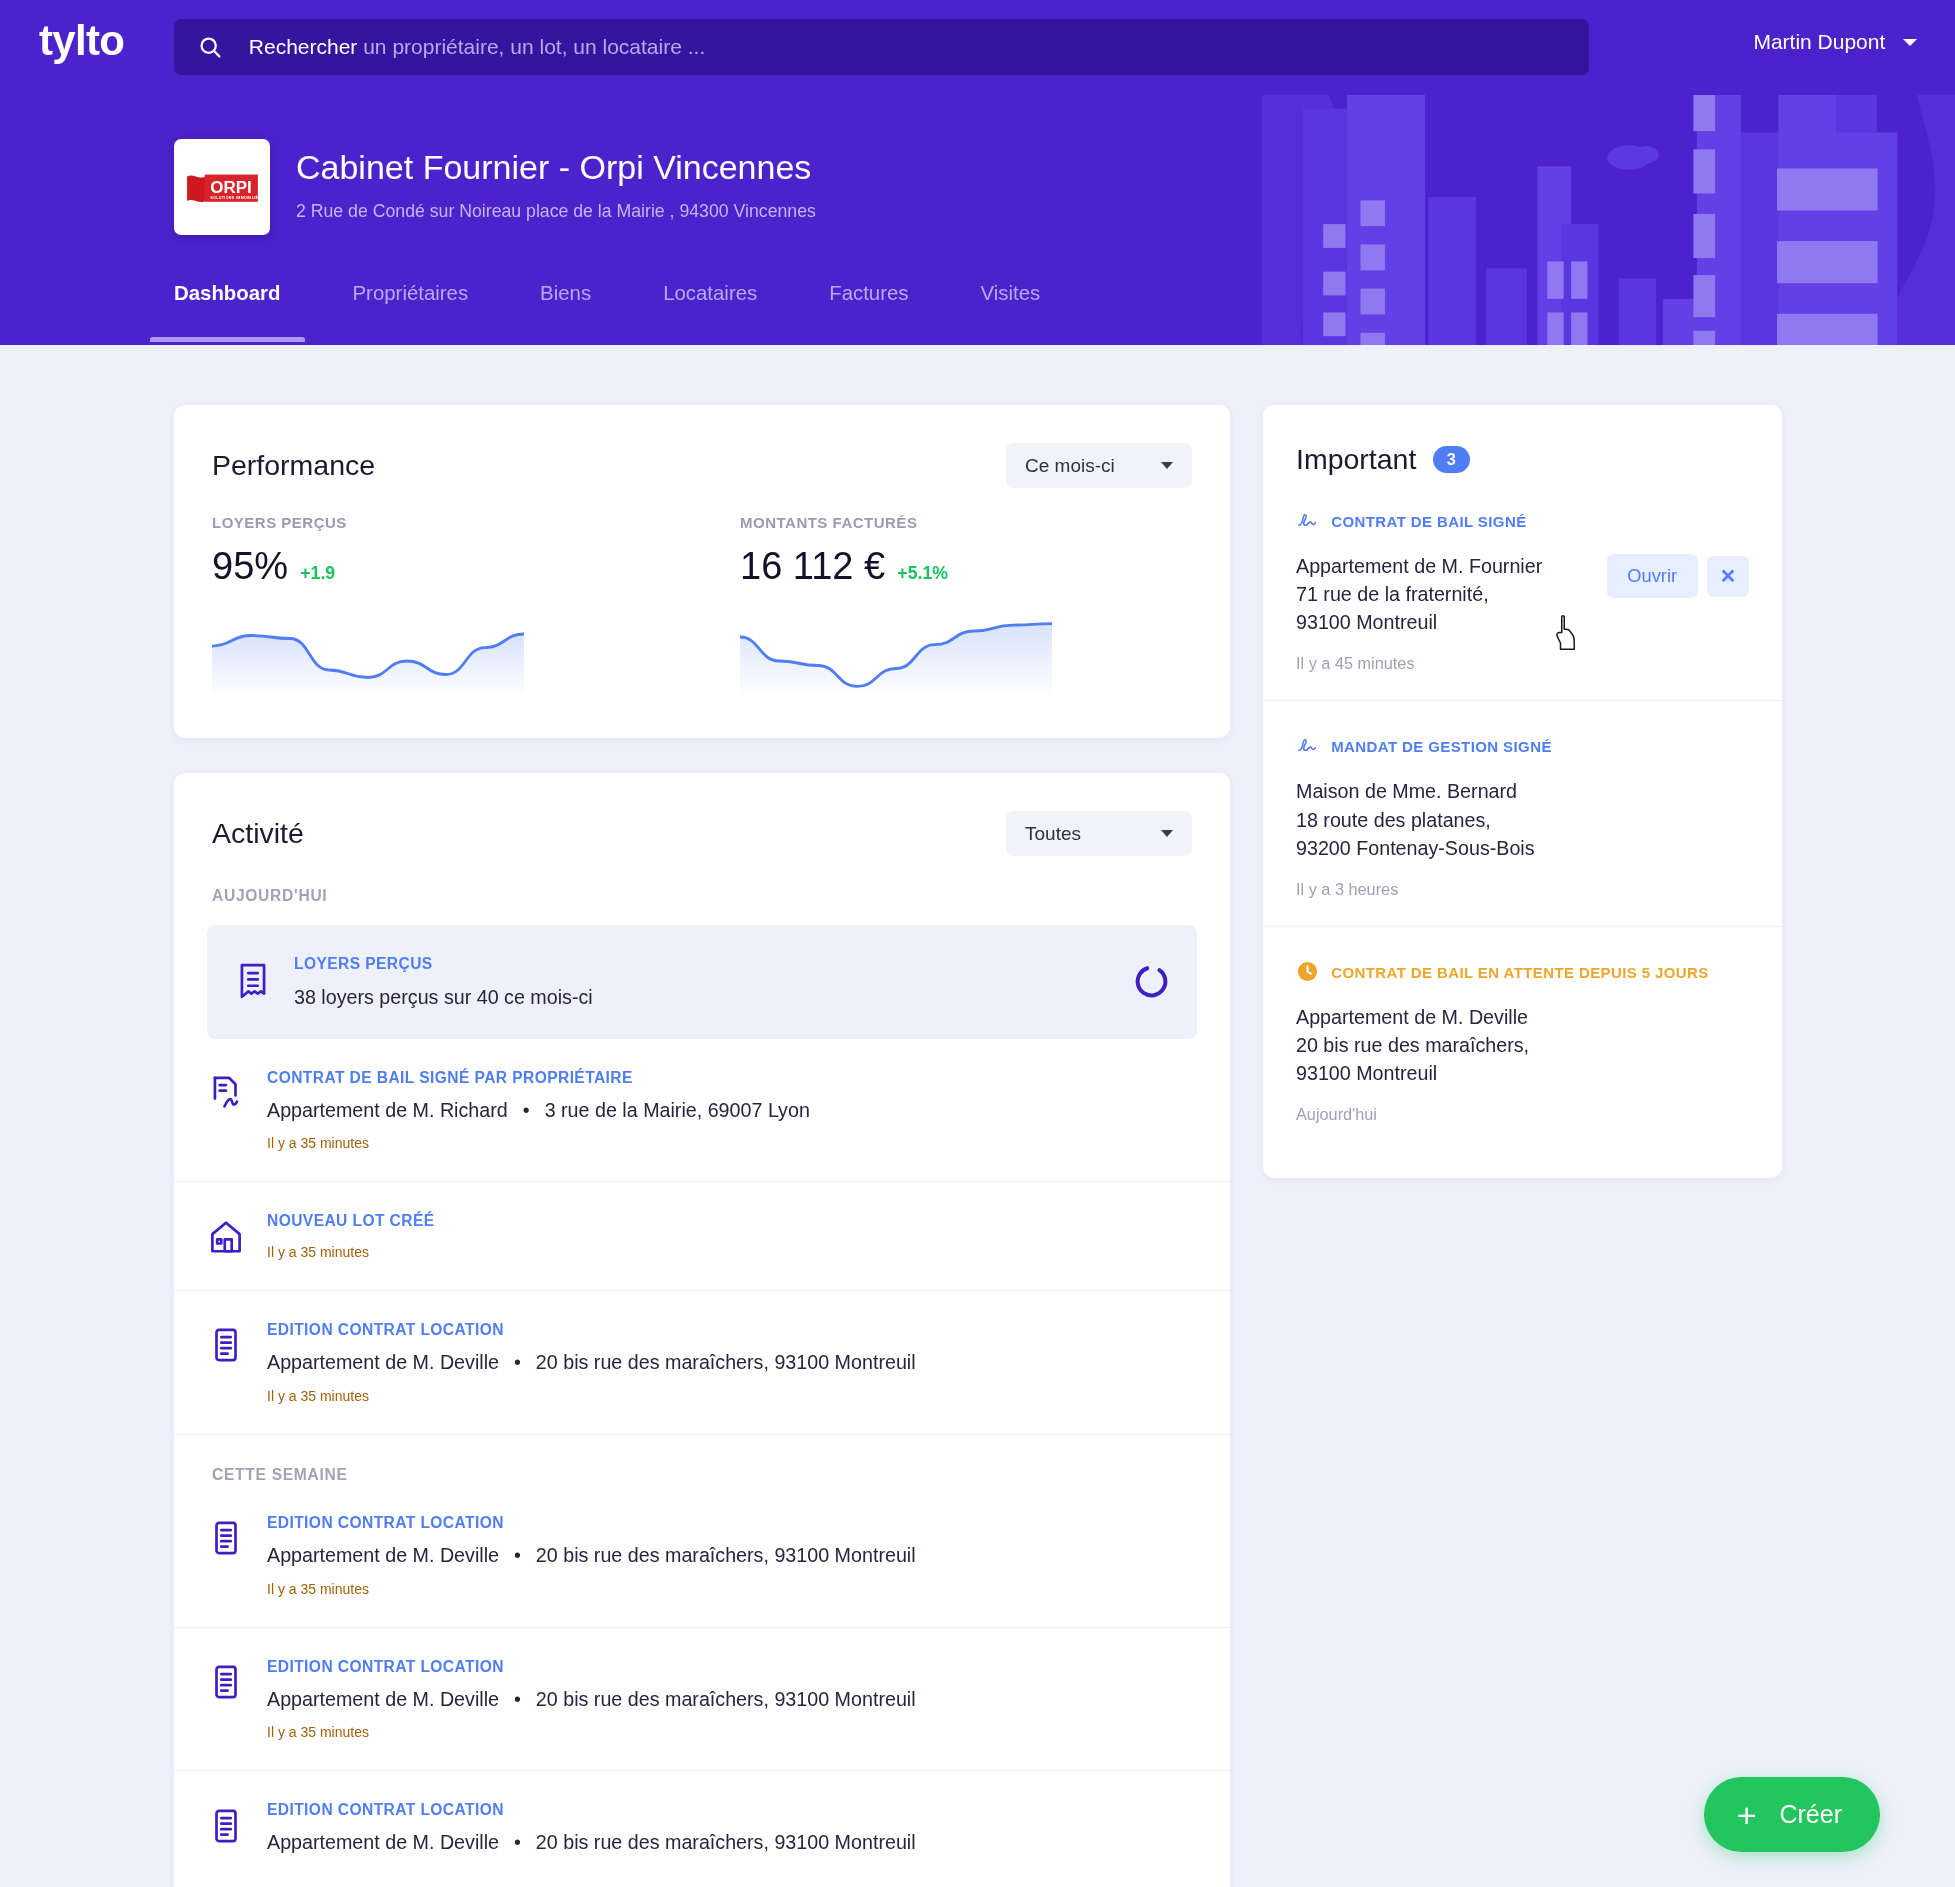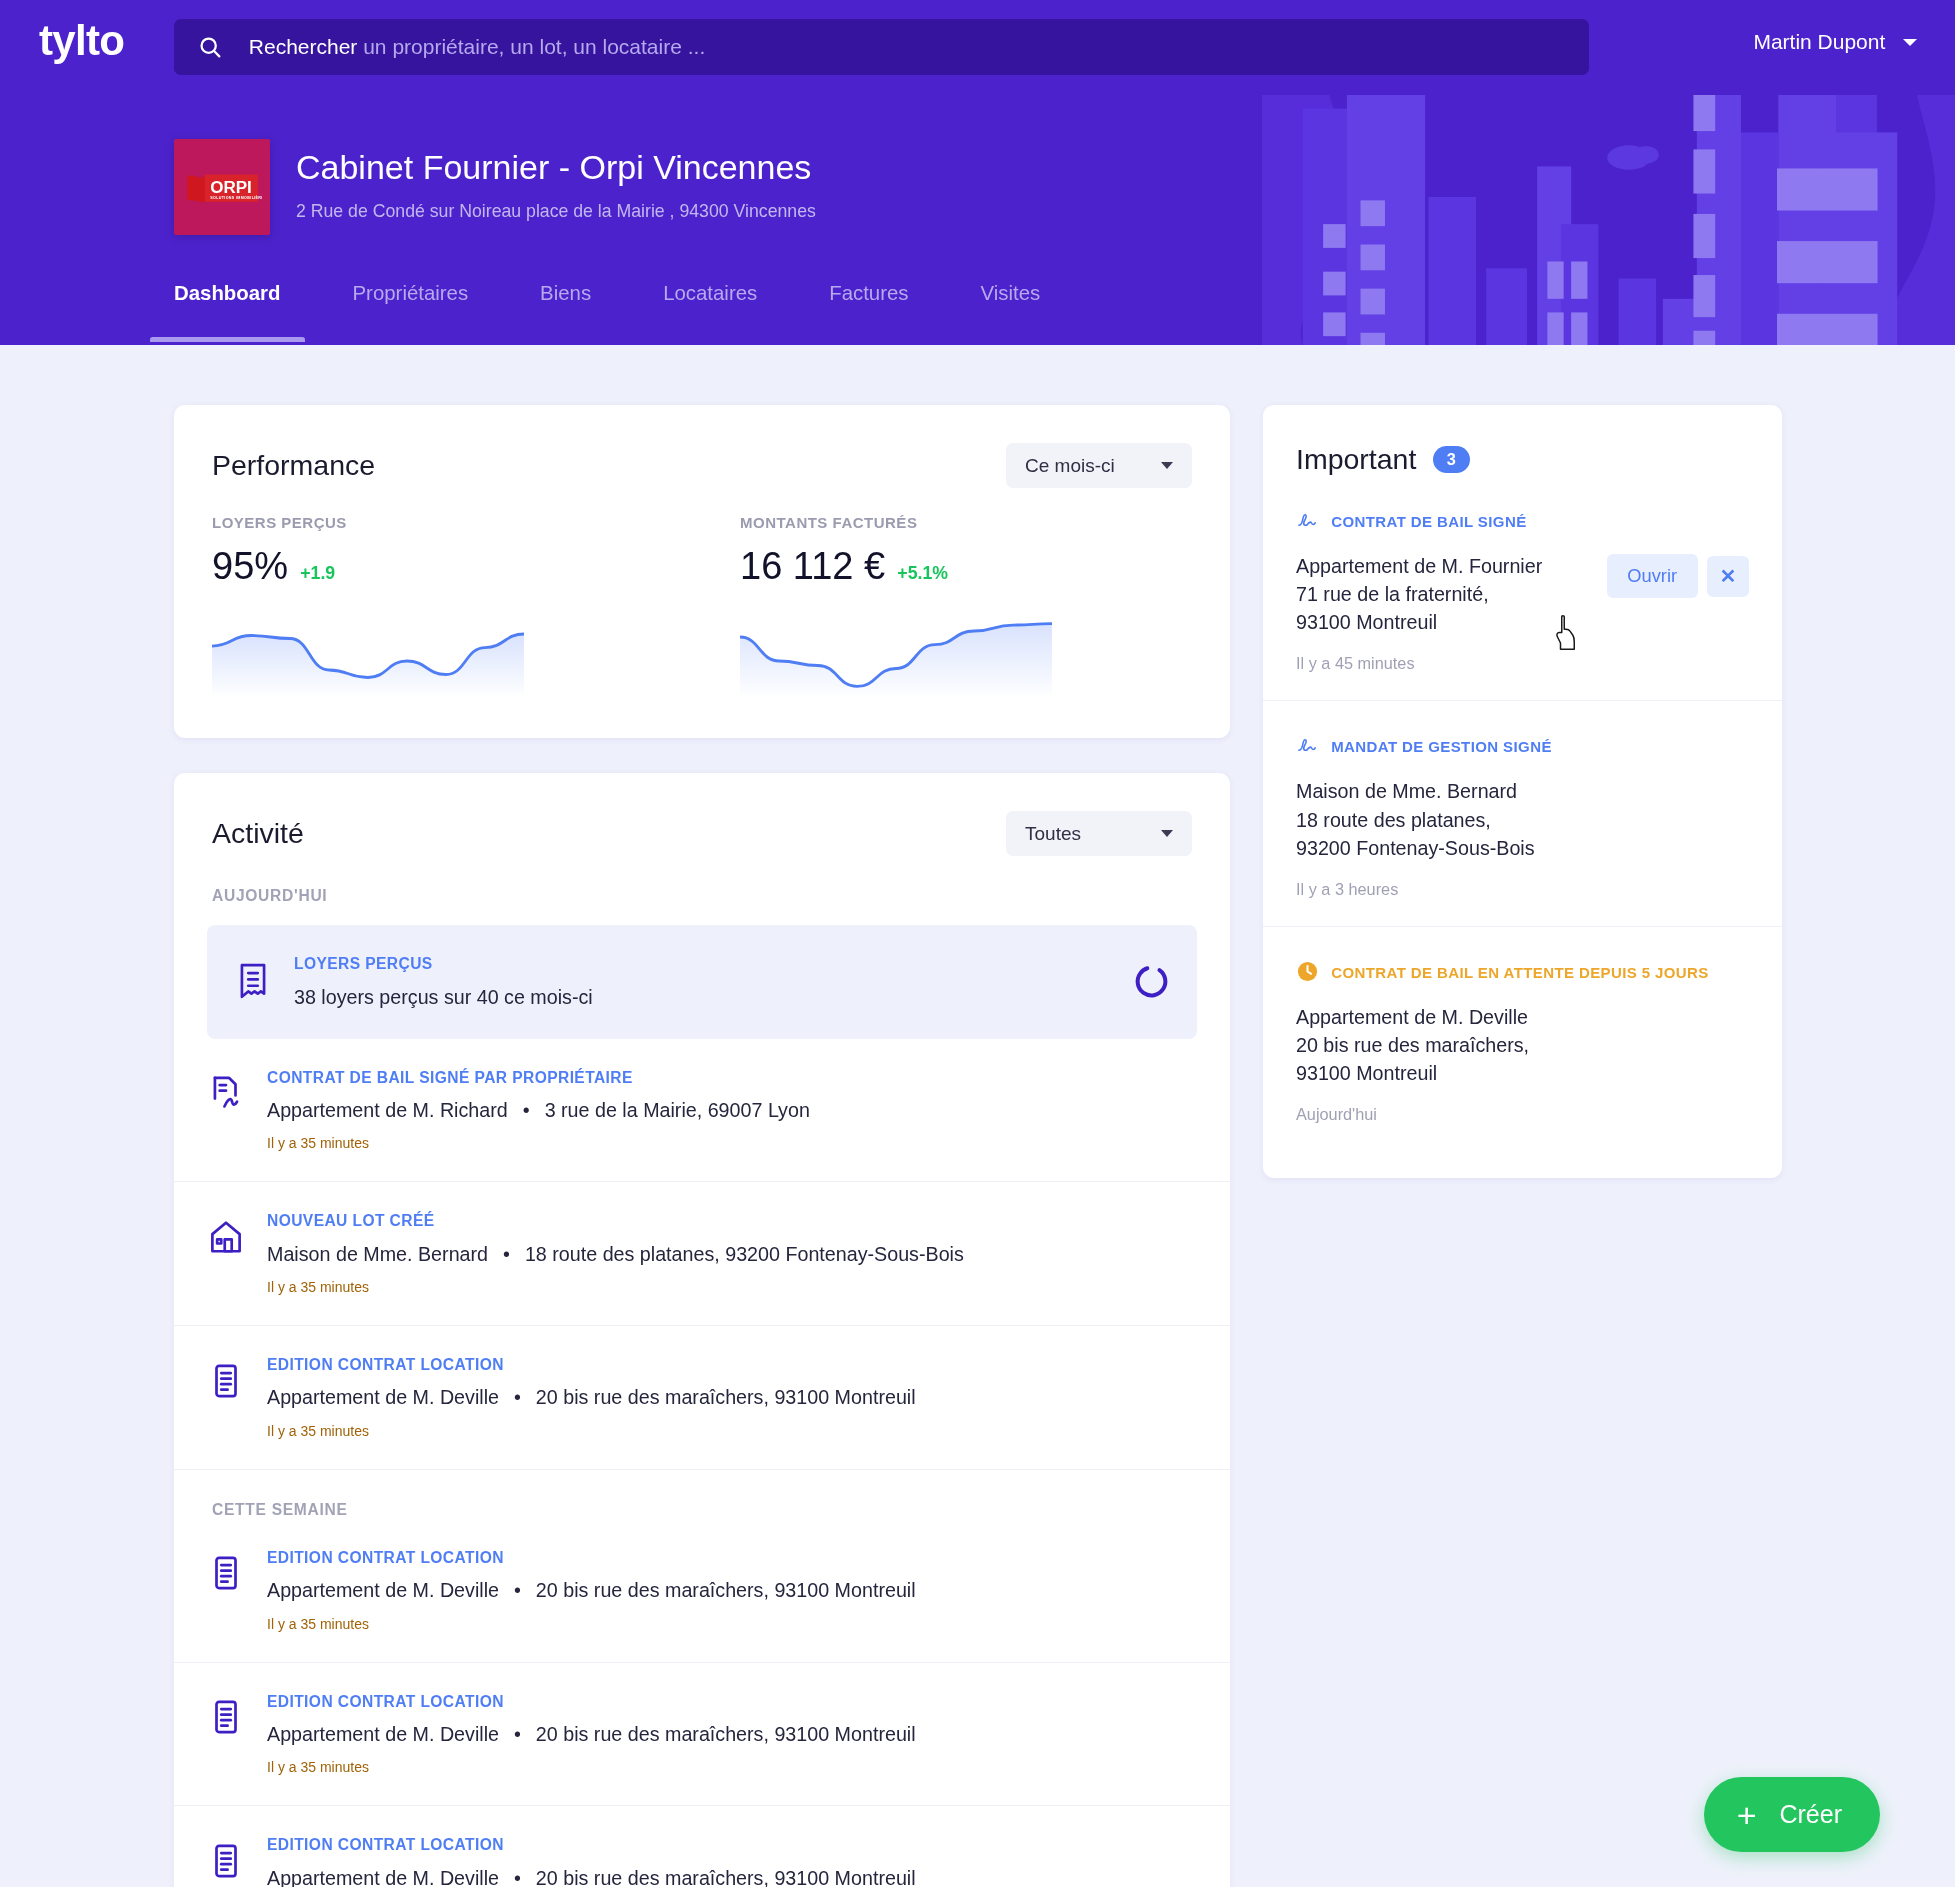--- a/index.html
+++ b/index.html
@@ -58,21 +58,21 @@
   }
   .skyline { position: absolute; right: 0; top: 0; width: 693px; height: 345px; }
 
   .agency {
     position: absolute; left: 174px; top: 139px;
     display: flex; align-items: flex-start; gap: 26px;
     z-index: 20;
   }
   .agency-logo {
     width: 96px; height: 96px; flex: 0 0 96px;
-    background: #be185d; border-radius: 2px;
+    background: #ffffff; border-radius: 7px;
     display: flex; align-items: center; justify-content: center;
     box-shadow: 0 2px 9.5px rgba(0,0,0,0.18);
     text-decoration: underline;
   }
   .agency-name {
     font-size: 34px; color: #ffffff; font-weight: 400;
     line-height: 1.1; margin-top: 9.5px;
   }
   .agency-addr {
     font-size: 17.7px; color: #c3b7f0; margin-top: 15px;
@@ -421,25 +421,20 @@
       </div>
     </div>
         <div class="a-item">
       <span class="a-ico"><svg width="38" height="38" viewBox="0 0 24 24" fill="none" stroke="#3d1fc4" stroke-width="1.7" stroke-linecap="round" stroke-linejoin="round">
               <path d="M3.4 10.2 12 3l8.6 7.2V21H3.4z"></path>
               <rect x="6.4" y="13.5" width="2.6" height="2.6"></rect>
               <rect x="11.2" y="13.5" width="4.4" height="7.5"></rect>
             </svg></span>
       <div style="flex:1">
         <div class="a-kind">NOUVEAU LOT CRÉÉ</div>
-        <div class="a-text">
-          <span>Maison de Mme. Bernard</span>
-          <span class="sep">•</span>
-          <span>18 route des platanes, 93200 Fontenay-Sous-Bois</span>
-        </div>
         <div class="a-time">Il y a 35 minutes</div>
       </div>
     </div>
         <div class="a-item">
       <span class="a-ico"><svg width="38" height="38" viewBox="0 0 24 24" fill="none" stroke="#3d1fc4" stroke-width="1.7" stroke-linecap="round" stroke-linejoin="round">
               <rect x="6" y="2.5" width="12" height="19" rx="1.6"></rect>
               <line x1="9" y1="7" x2="15" y2="7"></line>
               <line x1="9" y1="10.5" x2="15" y2="10.5"></line>
               <line x1="9" y1="14" x2="15" y2="14"></line>
               <line x1="9" y1="17.5" x2="13" y2="17.5"></line>

